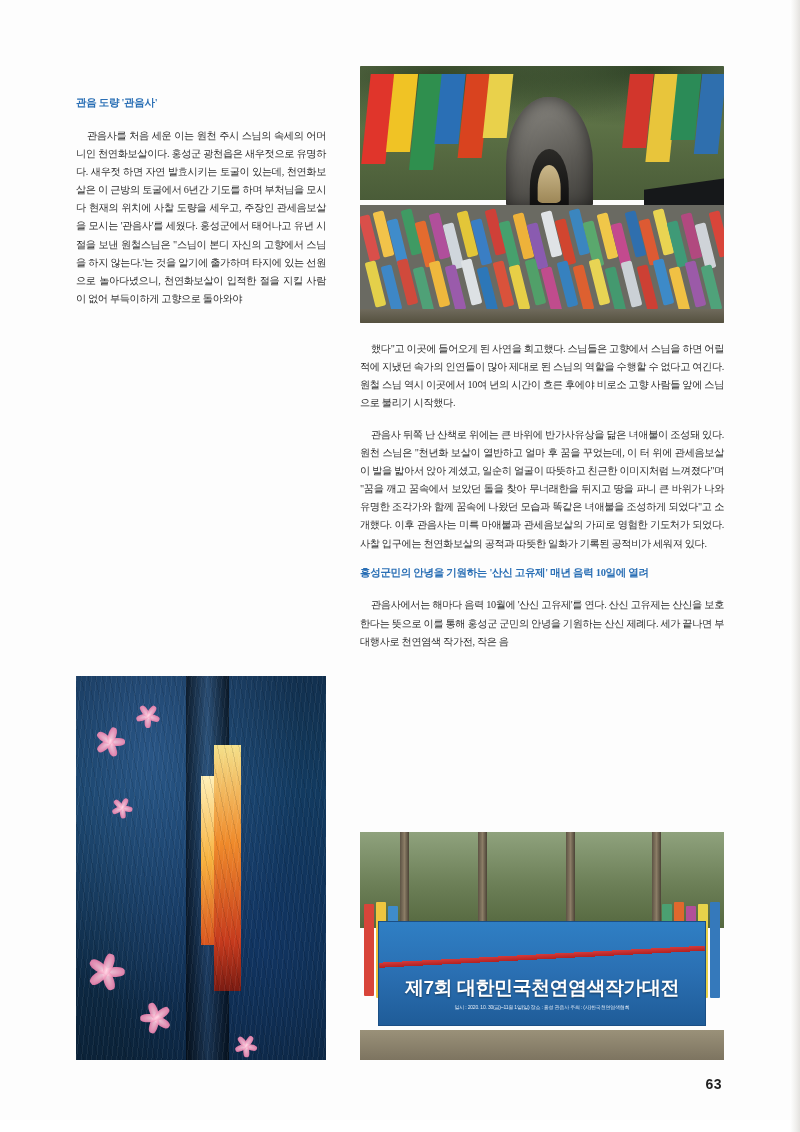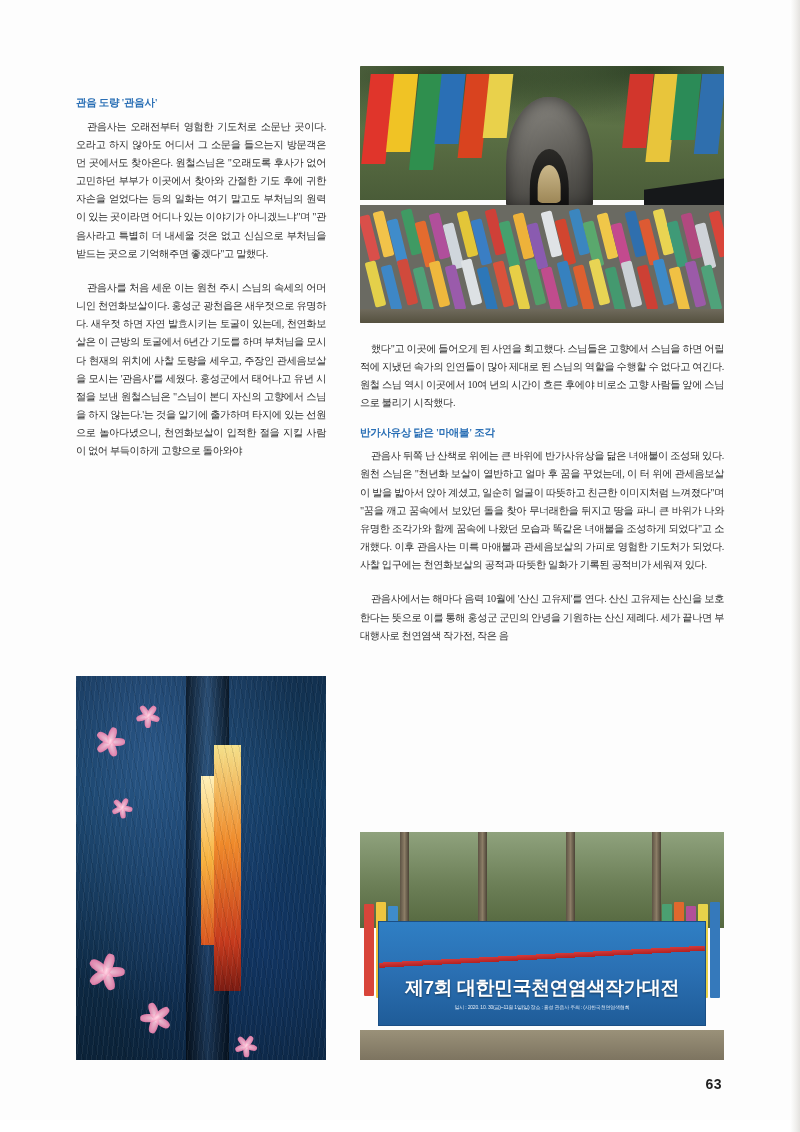--- a/index.html
+++ b/index.html
@@ -339,28 +339,27 @@
         <div class="fab" style="left:330px;top:56px; background:#9b5aa8;"></div>
         <div class="fab" style="left:346px;top:60px; background:#4fa27a;"></div>
 
         <div class="ground-strip"></div>
       </div>
     </div>
   </div>
 
   <div class="col-left">
     <h2 class="heading">관음 도량 '관음사'</h2>
-    <p class="para">관음사는 오래전부터 영험한 기도처로 소문난 곳이다. 오라고 하지 않아도 어디서 그 소문을 들으는지 방문객은 먼 곳에서도 찾아온다. 원철스님은 "오래도록 후사가 없어 고민하던 부부가 이곳에서 찾아와 간절한 기도 후에 귀한 자손을 얻었다는 등의 일화는 여기 말고도 부처님의 원력이 있는 곳이라면 어디나 있는 이야기가 아니겠느냐"며 "관음사라고 특별히 더 내세울 것은 없고 신심으로 부처님을 받드는 곳으로 기억해주면 좋겠다"고 말했다.</p>
     <p class="para">관음사를 처음 세운 이는 원천 주시 스님의 속세의 어머니인 천연화보살이다. 홍성군 광천읍은 새우젓으로 유명하다. 새우젓 하면 자연 발효시키는 토굴이 있는데, 천연화보살은 이 근방의 토굴에서 6년간 기도를 하며 부처님을 모시다 현재의 위치에 사찰 도량을 세우고, 주장인 관세음보살을 모시는 '관음사'를 세웠다. 홍성군에서 태어나고 유년 시절을 보낸 원철스님은 "스님이 본디 자신의 고향에서 스님을 하지 않는다.'는 것을 알기에 출가하며 타지에 있는 선원으로 놀아다녔으니, 천연화보살이 입적한 절을 지킬 사람이 없어 부득이하게 고향으로 돌아와야</p>
   </div>
 
   <div class="col-right">
     <p class="para">했다"고 이곳에 들어오게 된 사연을 회고했다. 스님들은 고향에서 스님을 하면 어릴 적에 지냈던 속가의 인연들이 많아 제대로 된 스님의 역할을 수행할 수 없다고 여긴다. 원철 스님 역시 이곳에서 10여 년의 시간이 흐른 후에야 비로소 고향 사람들 앞에 스님으로 불리기 시작했다.</p>
-    <h2 class="heading">반가사유상 닮은 '마애불' 조각</h2>
     <p class="para">관음사 뒤쪽 난 산책로 위에는 큰 바위에 반가사유상을 닮은 녀애불이 조성돼 있다. 원천 스님은 "천년화 보살이 열반하고 얼마 후 꿈을 꾸었는데, 이 터 위에 관세음보살이 발을 밟아서 앉아 계셨고, 일순히 얼굴이 따뜻하고 친근한 이미지처럼 느껴졌다"며 "꿈을 깨고 꿈속에서 보았던 돌을 찾아 무너래한을 뒤지고 땅을 파니 큰 바위가 나와 유명한 조각가와 함께 꿈속에 나왔던 모습과 똑같은 녀애불을 조성하게 되었다"고 소개했다. 이후 관음사는 미륵 마애불과 관세음보살의 가피로 영험한 기도처가 되었다. 사찰 입구에는 천연화보살의 공적과 따뜻한 일화가 기록된 공적비가 세워져 있다.</p>
+    <h2 class="heading">홍성군민의 안녕을 기원하는 '산신 고유제' 매년 음력 10일에 열려</h2>
     <p class="para">관음사에서는 해마다 음력 10월에 '산신 고유제'를 연다. 산신 고유제는 산신을 보호한다는 뜻으로 이를 통해 홍성군 군민의 안녕을 기원하는 산신 제례다. 세가 끝나면 부대행사로 천연염색 작가전, 작은 음</p>
   </div>
 
   <div class="img-left-bottom">
     <div class="img-inner">
       <div class="art-bg"></div>
       <div class="art-trunk"></div>
       <div class="art-flame"></div>
       <div class="art-flame2"></div>
       <div class="art-texture"></div>

